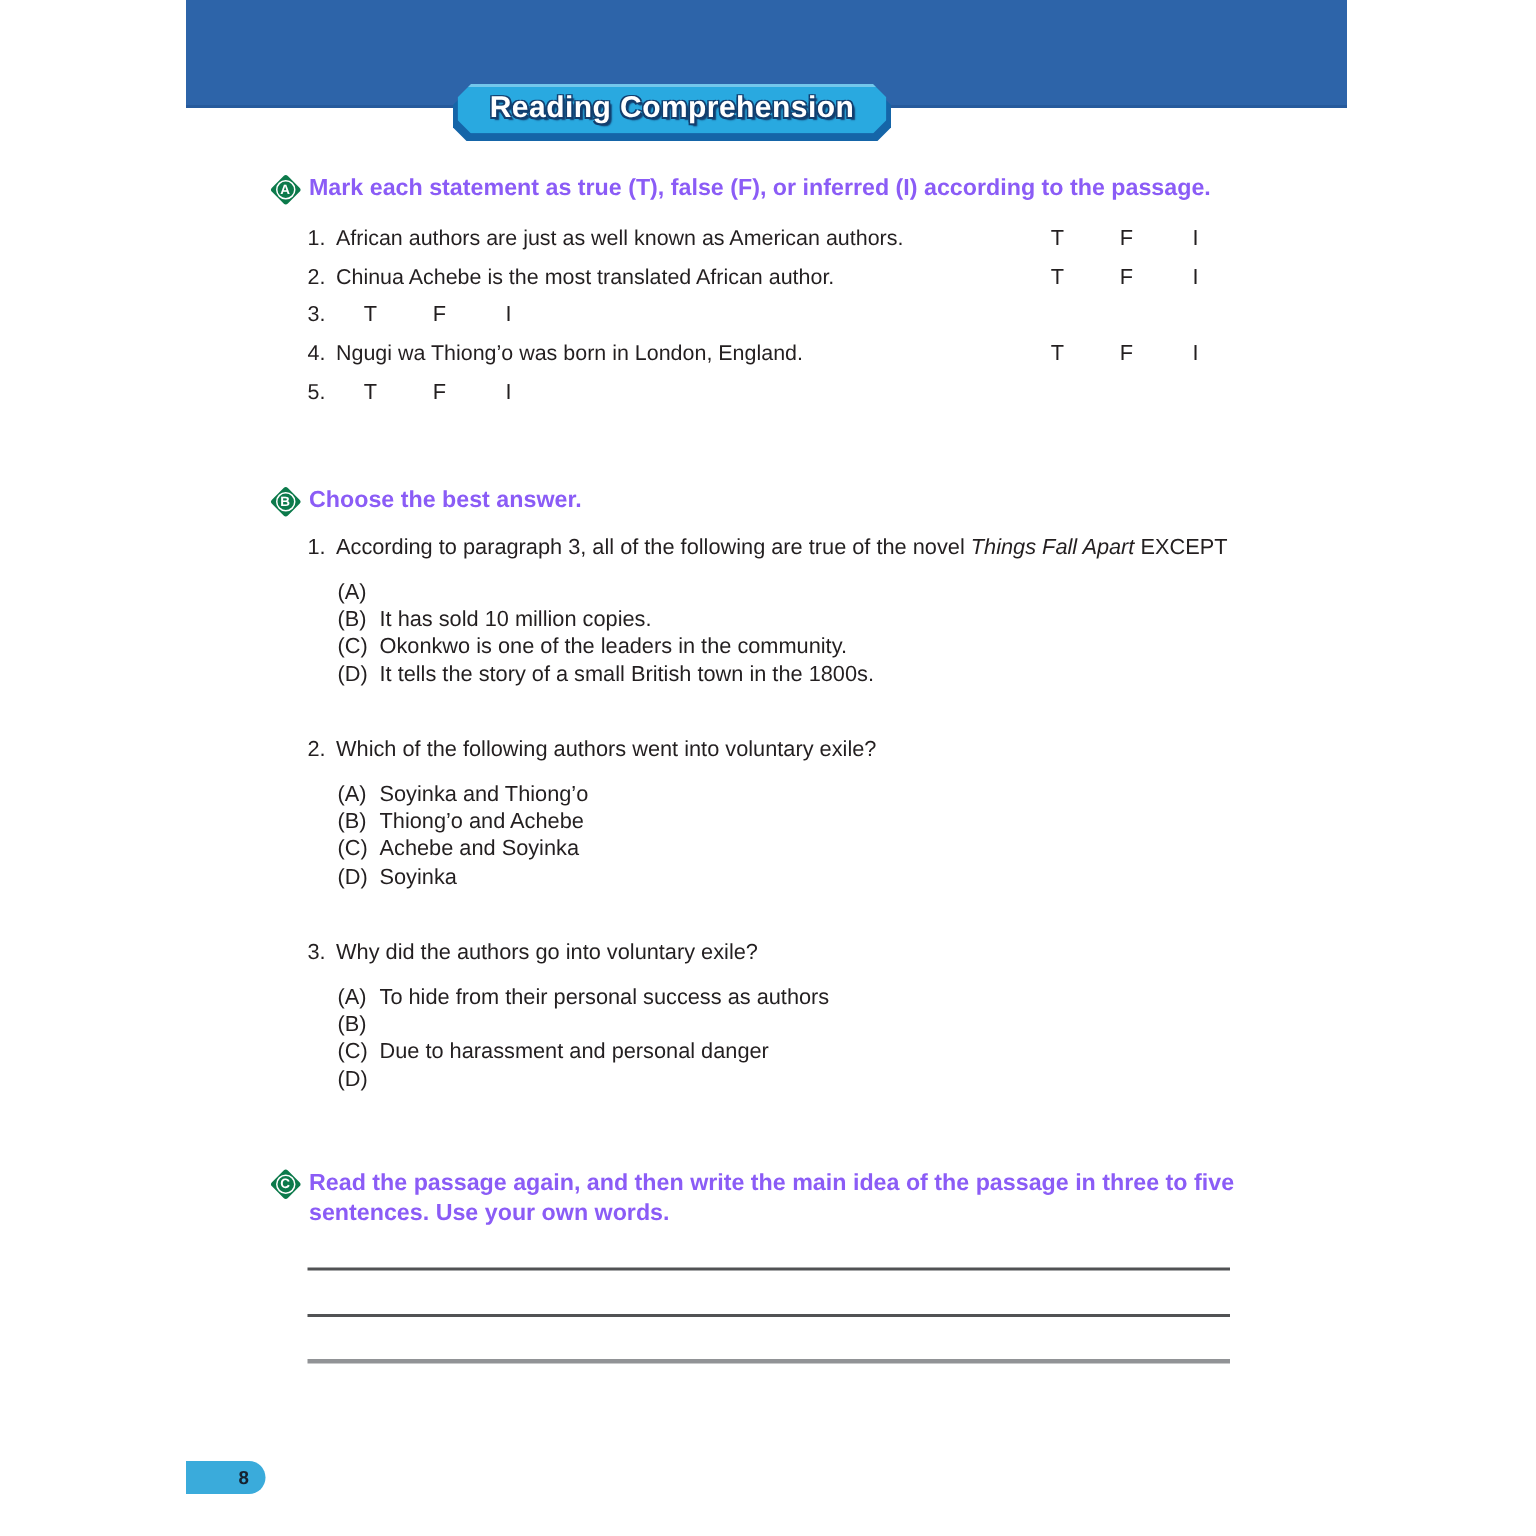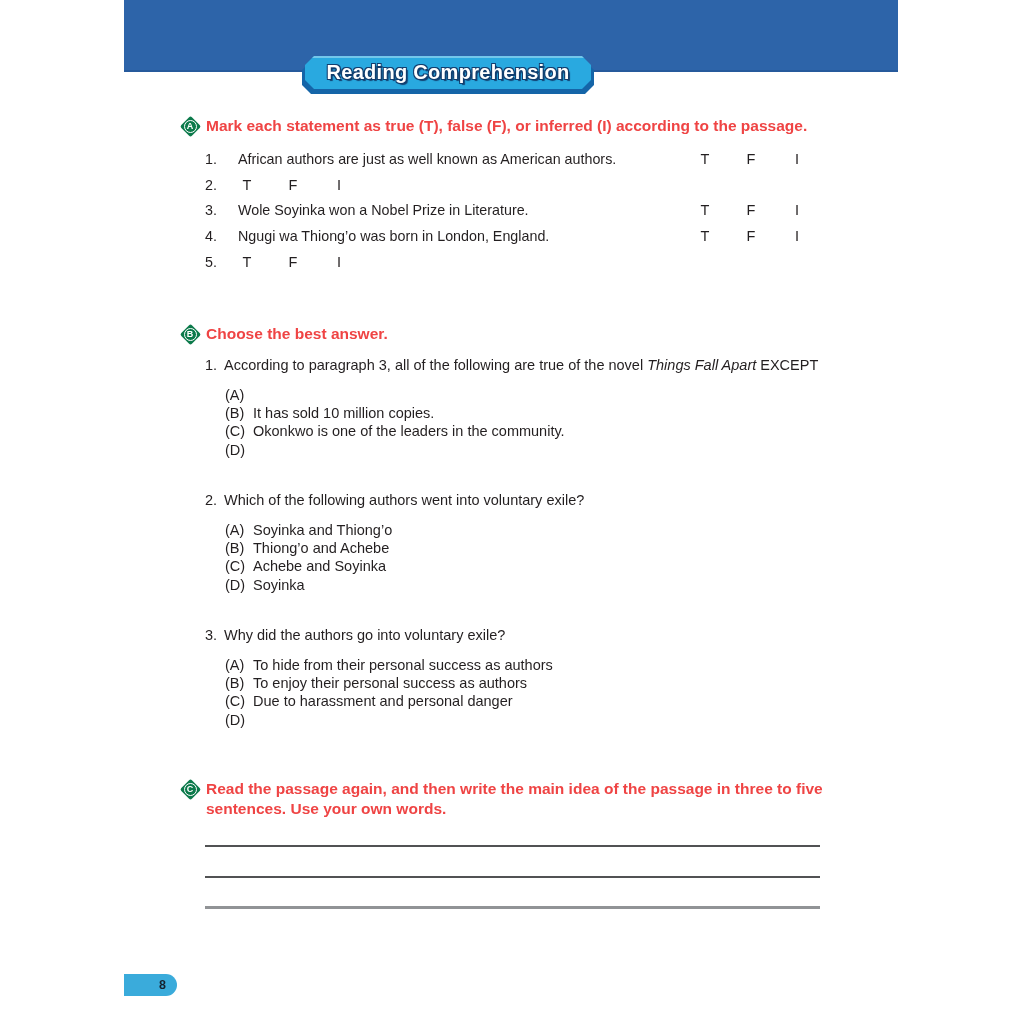--- a/index.html
+++ b/index.html
@@ -93,42 +93,42 @@
     border-radius: 50%;
     display: flex;
     align-items: center;
     justify-content: center;
     color: #ffffff;
     font-size: 9px;
     font-weight: bold;
     line-height: 1;
   }
   .sec-title {
-    color: #ef4444;
+    color: #8b5cf6;
     font-weight: bold;
     font-size: 15.5px;
     line-height: 20px;
   }
   .nowrap { white-space: nowrap; }
 
   
   .tf-rows {
     position: absolute;
     left: 205px;
     top: 146px;
     width: 615px;
   }
   .tf-row {
     display: flex;
     align-items: center;
     height: 25.8px;
     font-size: 14.3px;
   }
   .tf-row .num { width: 19px; flex: 0 0 19px; }
-  .tf-row .stmt { flex: 1 1 auto; margin-left: 14px; }
+  .tf-row .stmt { flex: 1 1 auto; }
   .tf-row .choice {
     flex: 0 0 46px;
     width: 46px;
     text-align: center;
     font-size: 14.5px;
   }
   .tf-row.condensed .stmt {
     font-size: 13.3px;
     letter-spacing: -0.2px;
   }
@@ -212,27 +212,27 @@
   <div class="tf-rows">
     <div class="tf-row">
       <span class="num">1.</span>
       <span class="stmt">African authors are just as well known as American authors.</span>
       <span class="choice">T</span>
       <span class="choice">F</span>
       <span class="choice">I</span>
     </div>
     <div class="tf-row">
       <span class="num">2.</span>
+      <span class="stmt">Chinua Achebe is the most translated African author.</span>
       <span class="choice">T</span>
       <span class="choice">F</span>
       <span class="choice">I</span>
     </div>
     <div class="tf-row">
       <span class="num">3.</span>
-      <span class="stmt">Wole Soyinka won a Nobel Prize in Literature.</span>
       <span class="choice">T</span>
       <span class="choice">F</span>
       <span class="choice">I</span>
     </div>
     <div class="tf-row">
       <span class="num">4.</span>
       <span class="stmt">Ngugi wa Thiong’o was born in London, England.</span>
       <span class="choice">T</span>
       <span class="choice">F</span>
       <span class="choice">I</span>
@@ -265,20 +265,21 @@
       <div class="option">
         <span class="opt-label">(B)</span>
         <span class="opt-text">It has sold 10 million copies.</span>
       </div>
       <div class="option">
         <span class="opt-label">(C)</span>
         <span class="opt-text">Okonkwo is one of the leaders in the community.</span>
       </div>
       <div class="option">
         <span class="opt-label">(D)</span>
+        <span class="opt-text">It tells the story of a small British town in the 1800s.</span>
       </div>
     </div>
   </div>
 
   <div class="question" style="top:492px;">
     <div class="q-line">
       <span class="num">2.</span>
       <span class="q-text"><span>Which of the following authors went into voluntary exile?</span><span class="it"></span><span></span></span>
     </div>
     <div class="options">
@@ -306,21 +307,20 @@
       <span class="num">3.</span>
       <span class="q-text"><span>Why did the authors go into voluntary exile?</span><span class="it"></span><span></span></span>
     </div>
     <div class="options">
       <div class="option">
         <span class="opt-label">(A)</span>
         <span class="opt-text">To hide from their personal success as authors</span>
       </div>
       <div class="option">
         <span class="opt-label">(B)</span>
-        <span class="opt-text">To enjoy their personal success as authors</span>
       </div>
       <div class="option">
         <span class="opt-label">(C)</span>
         <span class="opt-text">Due to harassment and personal danger</span>
       </div>
       <div class="option">
         <span class="opt-label">(D)</span>
       </div>
     </div>
   </div>

